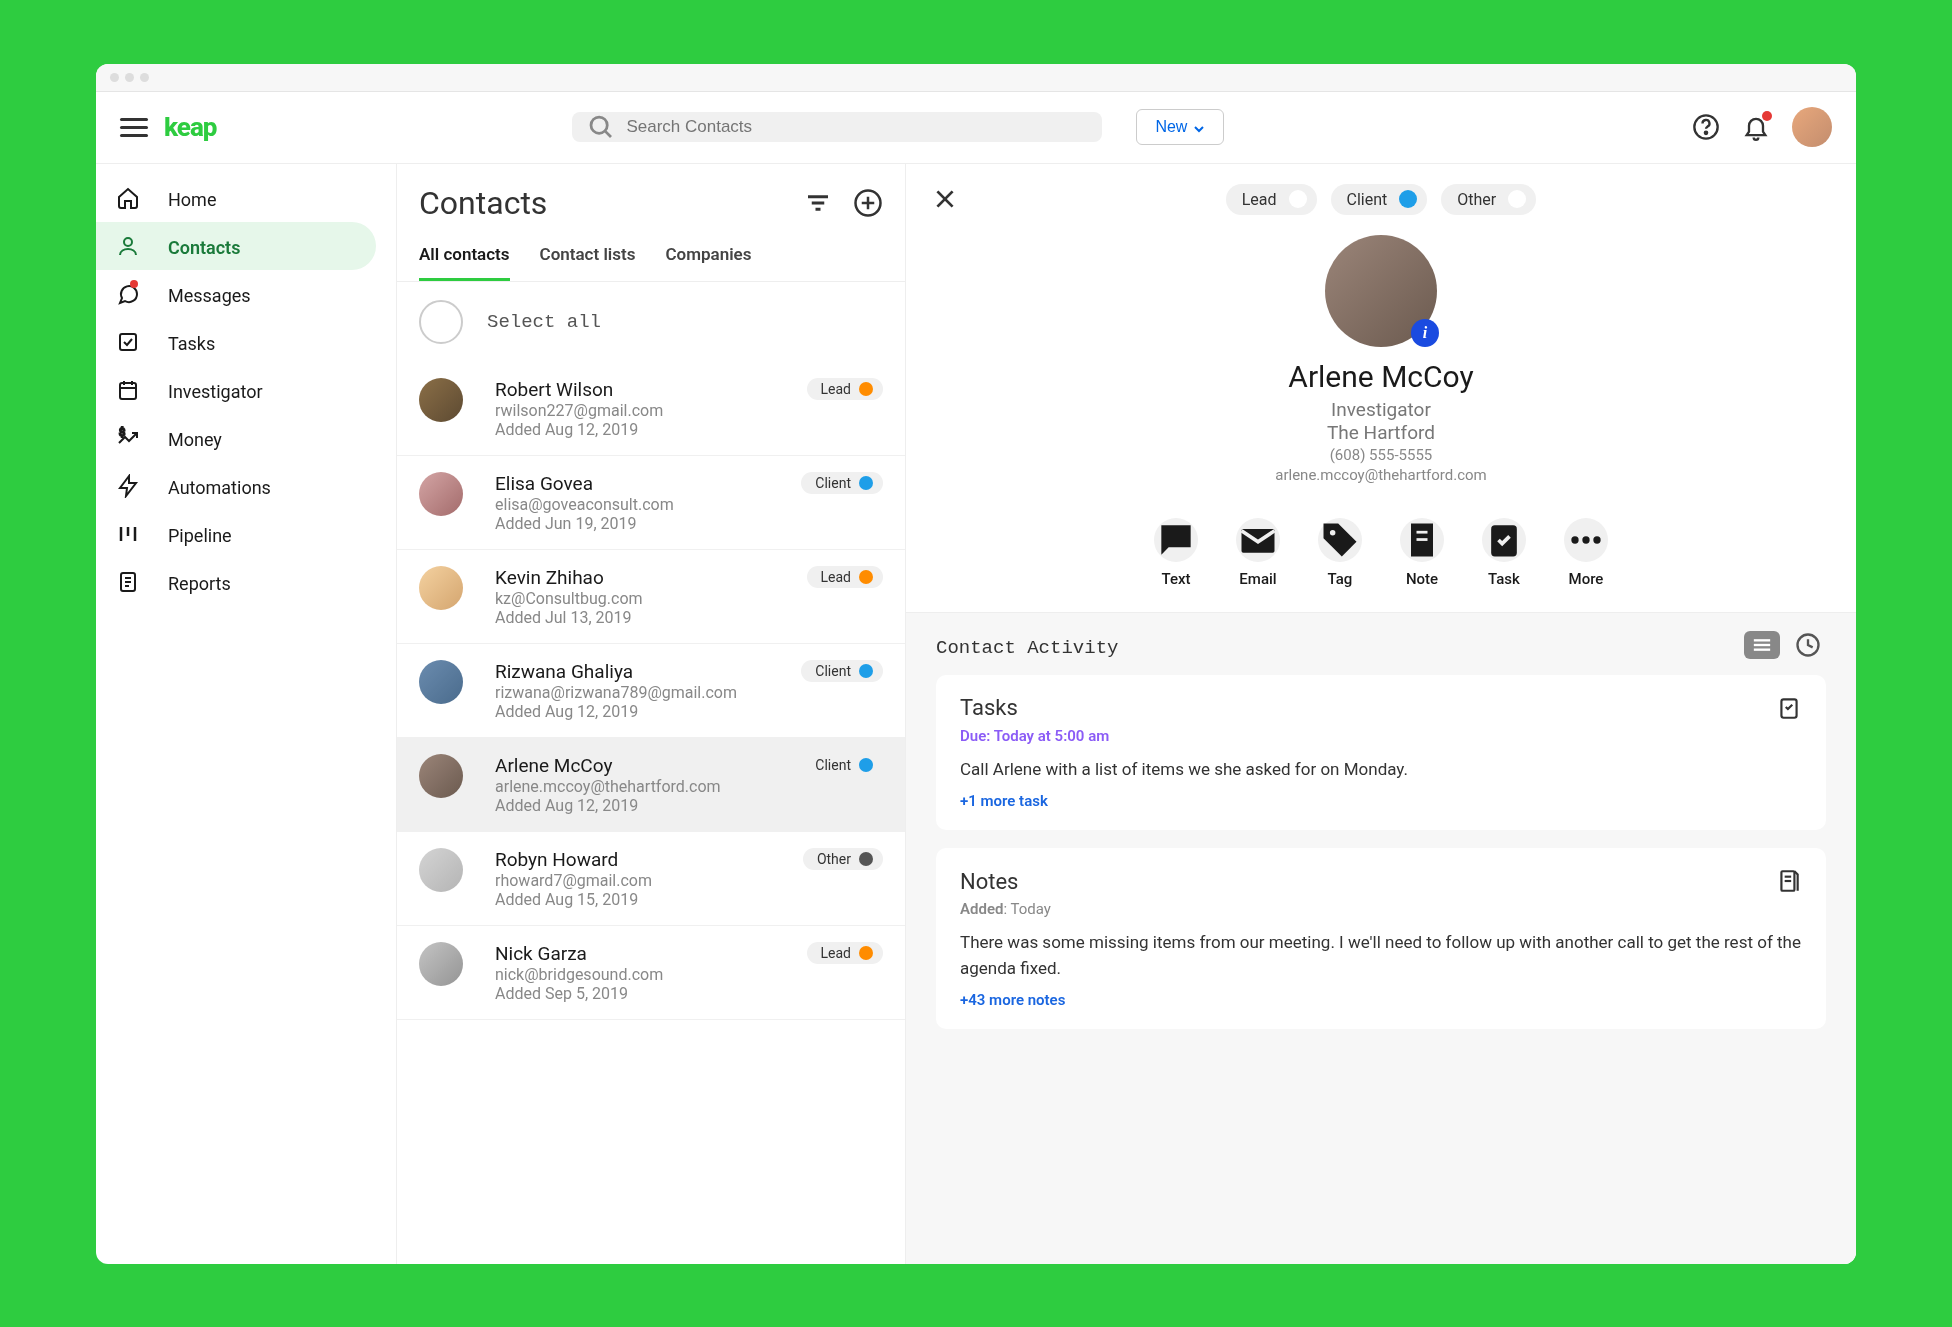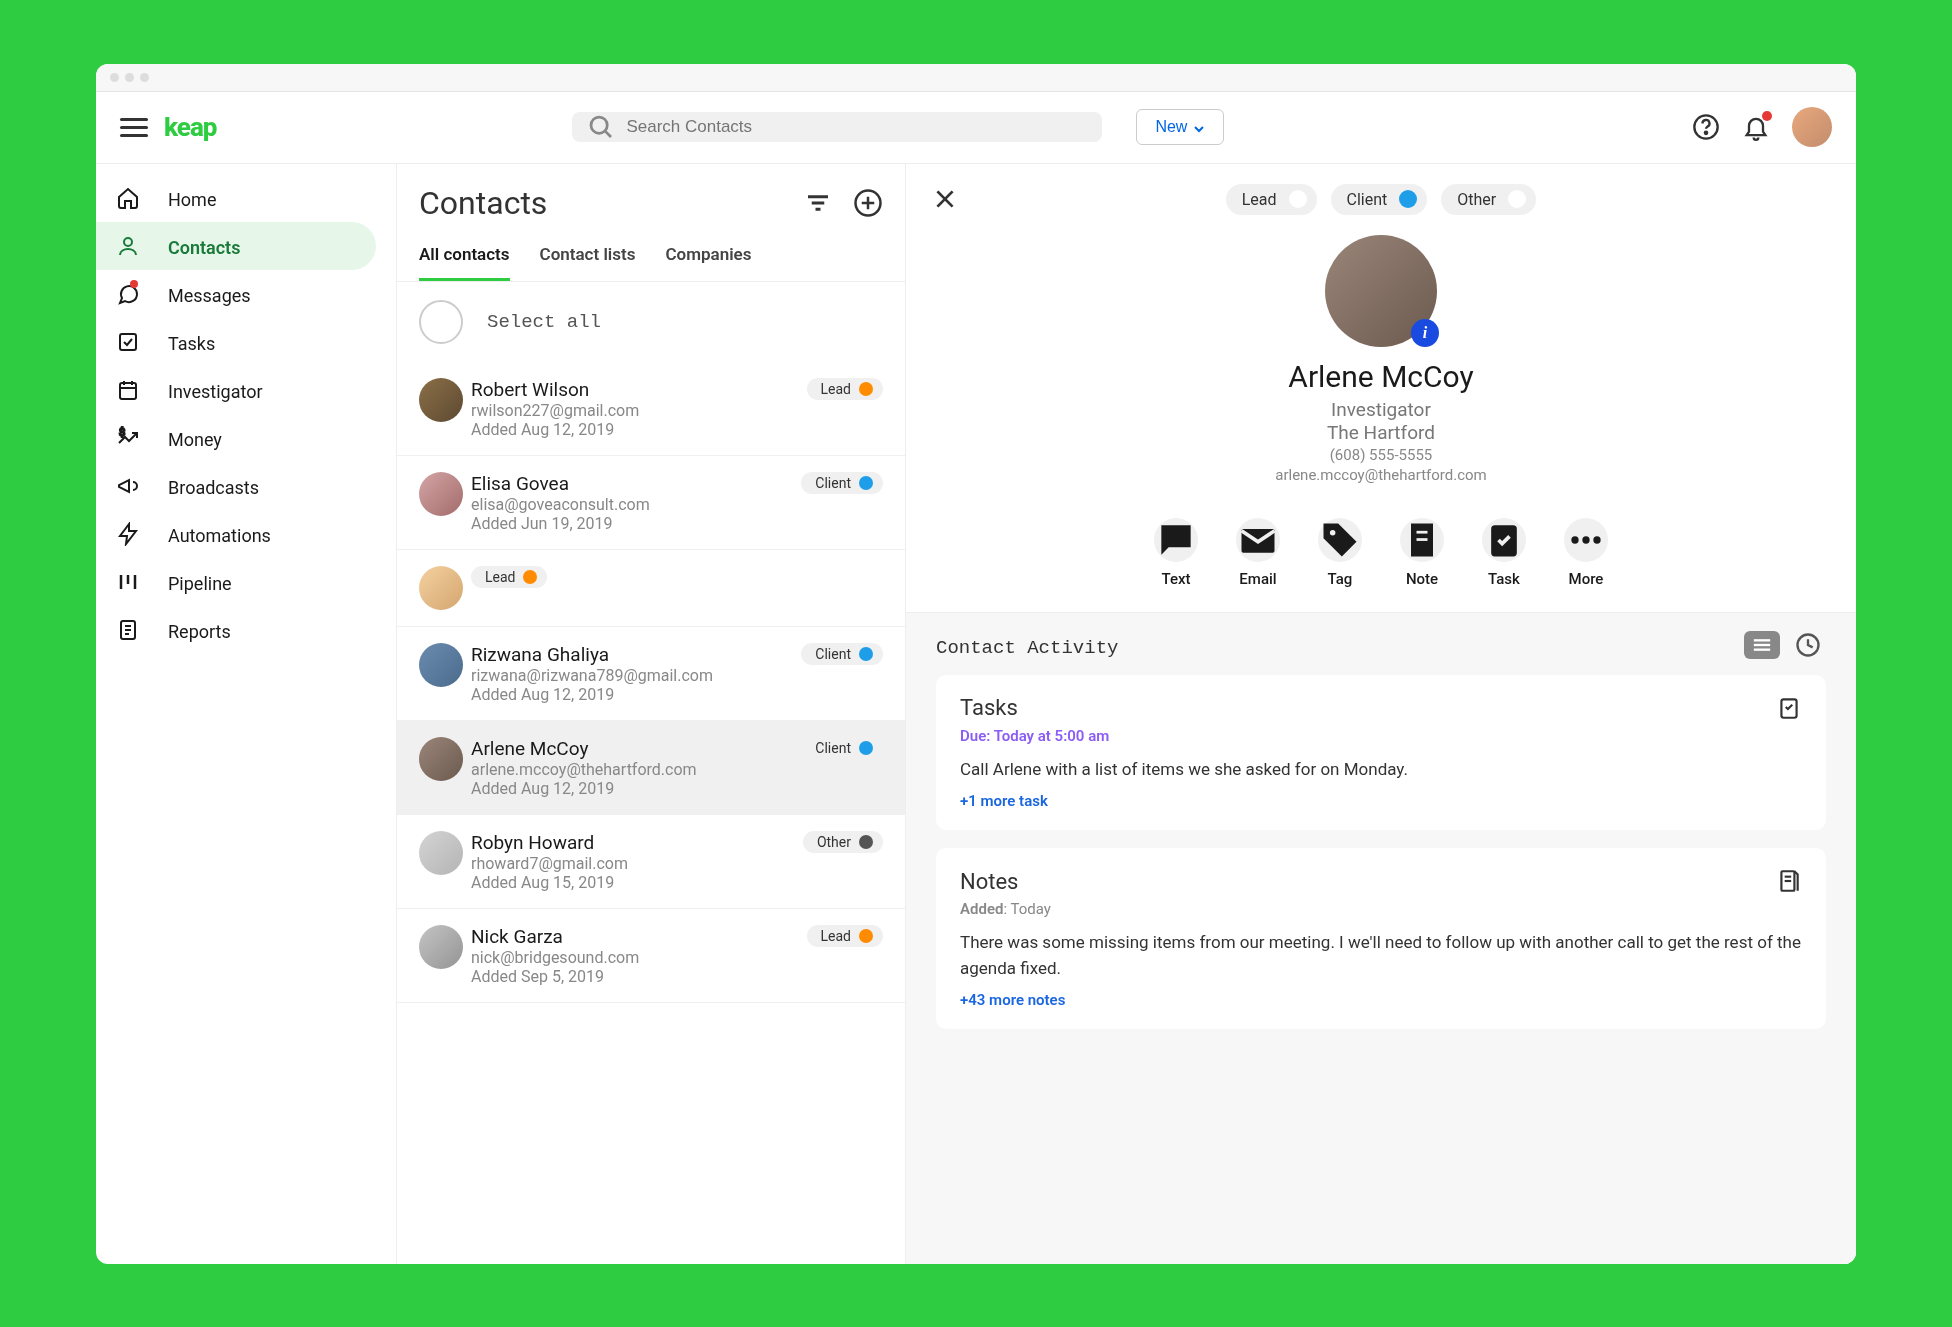--- a/index.html
+++ b/index.html
@@ -106,21 +106,21 @@
 .tabs { display: flex; gap: 30px; padding: 0 22px; border-bottom: 1px solid #eee; }
 .tab { padding: 10px 0 14px 0; font-size: 17px; font-weight: 600; color: #444; cursor: pointer; }
 .tab.active { color: #1a1a1a; border-bottom: 3px solid #2ecc40; }
 .select-all-row { display: flex; align-items: center; gap: 24px; padding: 18px 22px; font-family: Liberation Mono, monospace; }
 .select-circle { width: 44px; height: 44px; border-radius: 50%; border: 2px solid #ccc; cursor: pointer; }
 .select-label { font-size: 19px; color: #555; }
 .contact-list { flex: 1; overflow-y: auto; }
 .contact-row {
   display: flex;
   align-items: flex-start;
-  gap: 8px;
+  gap: 32px;
   padding: 16px 22px;
   border-bottom: 1px solid #f0f0f0;
   cursor: pointer;
 }
 .contact-row.selected { background: #f0f0f0; }
 .contact-avatar { width: 44px; height: 44px; border-radius: 50%; background: #ccc; flex-shrink: 0; }
 .av1 { background: linear-gradient(135deg,#8b6f47,#5d4a32); }
 .av2 { background: linear-gradient(135deg,#d4a5a5,#a36b6b); }
 .av3 { background: linear-gradient(135deg,#f4d1a0,#d4a56f); }
 .av4 { background: linear-gradient(135deg,#6b8caf,#4a6b8c); }
@@ -300,29 +300,20 @@
               <text x="3" y="10" font-size="11" fill="currentColor">$</text>
               <polyline points="3,17 9,11 13,15 21,7"></polyline>
               <polyline points="16,7 21,7 21,12"></polyline>
             </svg>
           </span>
         <span>Money</span>
       </div>
       <div class="nav-item">
         <span class="nav-icon">
             <svg viewBox="0 0 24 24" fill="none" stroke="currentColor" stroke-width="2">
-              <path d="M3 11v2l10 5V6L3 11z"></path>
-              <path d="M17 8a4 4 0 0 1 0 8"></path>
-            </svg>
-          </span>
-        <span>Broadcasts</span>
-      </div>
-      <div class="nav-item">
-        <span class="nav-icon">
-            <svg viewBox="0 0 24 24" fill="none" stroke="currentColor" stroke-width="2">
               <polygon points="13,2 4,14 11,14 10,22 20,9 13,9"></polygon>
             </svg>
           </span>
         <span>Automations</span>
       </div>
       <div class="nav-item">
         <span class="nav-icon">
             <svg viewBox="0 0 24 24" fill="none" stroke="currentColor" stroke-width="2.5">
               <line x1="5" y1="5" x2="5" y2="19"></line>
               <line x1="12" y1="5" x2="12" y2="14"></line>
@@ -393,20 +384,25 @@
       <div class="contact-email">elisa@goveaconsult.com</div>
       <div class="contact-added">Added Jun 19, 2019</div>
     </div>
     <div class="badge">
       <span>Client</span>
       <span class="badge-dot dot-blue"></span>
     </div>
           </div>
           <div class="contact-row">
     <div class="contact-avatar av3"></div>
+    <div class="contact-info">
+      <div class="contact-name">Kevin Zhihao</div>
+      <div class="contact-email">kz@Consultbug.com</div>
+      <div class="contact-added">Added Jul 13, 2019</div>
+    </div>
     <div class="badge">
       <span>Lead</span>
       <span class="badge-dot dot-orange"></span>
     </div>
           </div>
           <div class="contact-row">
     <div class="contact-avatar av4"></div>
     <div class="contact-info">
       <div class="contact-name">Rizwana Ghaliya</div>
       <div class="contact-email">rizwana@rizwana789@gmail.com</div>

